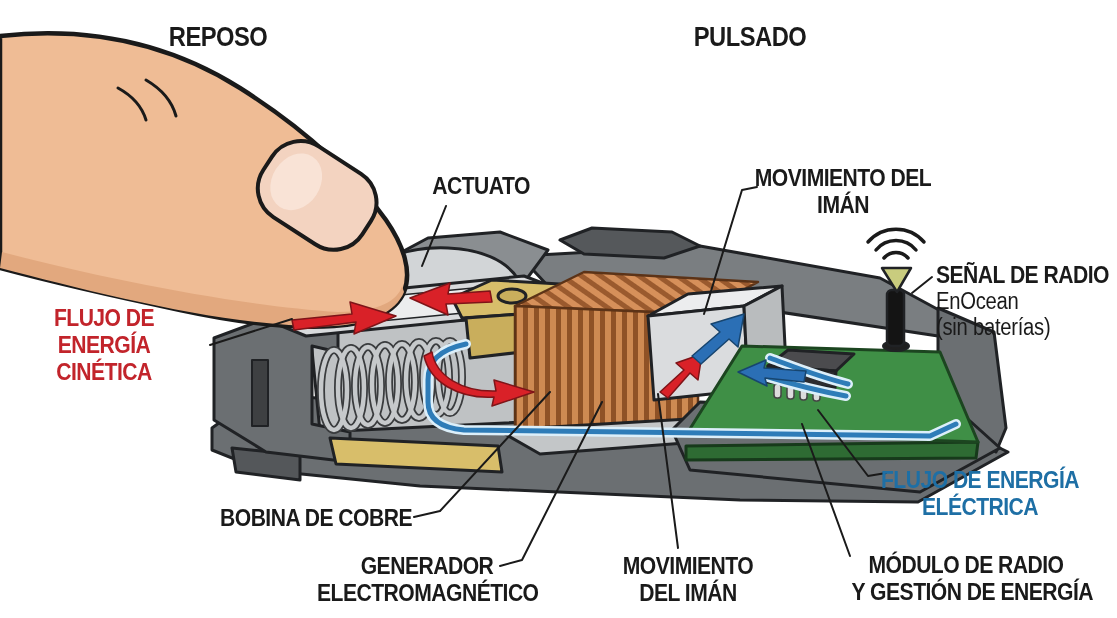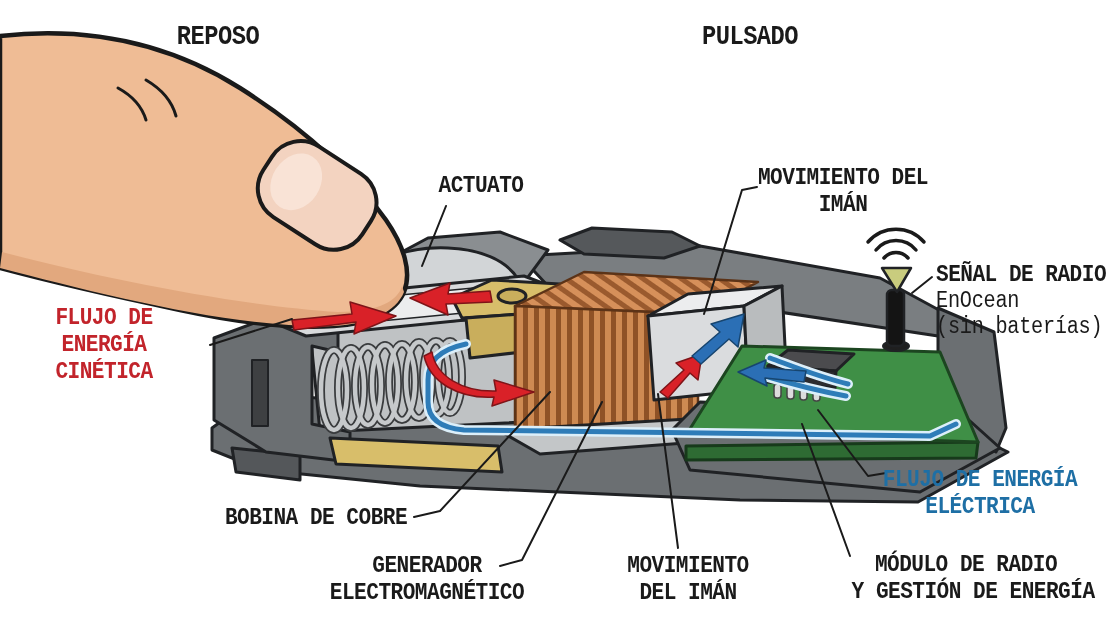--- a/index.html
+++ b/index.html
@@ -1,20 +1,20 @@
 <!DOCTYPE html>
 <html><head>
 <meta charset="utf-8">
 <style>
   * { margin:0; padding:0; box-sizing:border-box; }
   html,body { background:#ffffff; }
   .stage {
     position:relative; width:1117px; height:618px;
     background:#ffffff; overflow:hidden;
-    font-family:Liberation Mono, monospace;
+    font-family:Liberation Sans, sans-serif;
   }
   svg.illustration { position:absolute; left:0; top:0; }
   .lbl {
     position:absolute; font-weight:700; color:#1a1a1a;
     text-align:center; line-height:1.13; letter-spacing:-0.6px;
     transform:scaleX(0.88); transform-origin:center top;
     font-size:24px; white-space:nowrap;
   }
   .lbl.title { font-size:27px; }
   .lbl.red   { color:#c2242b; }

